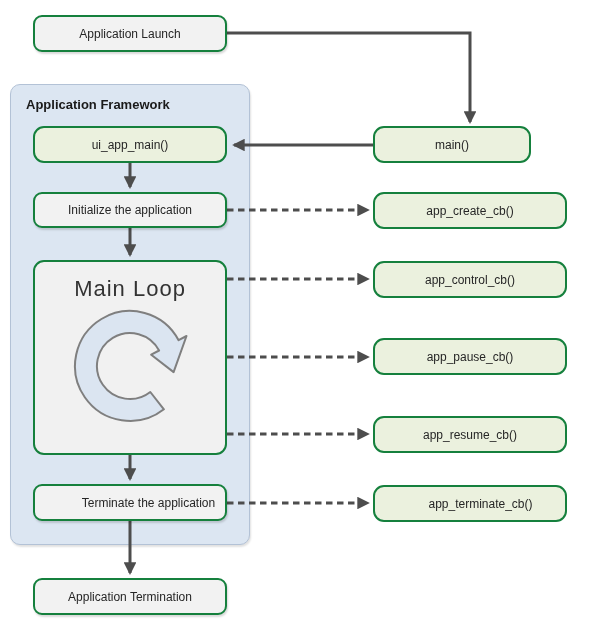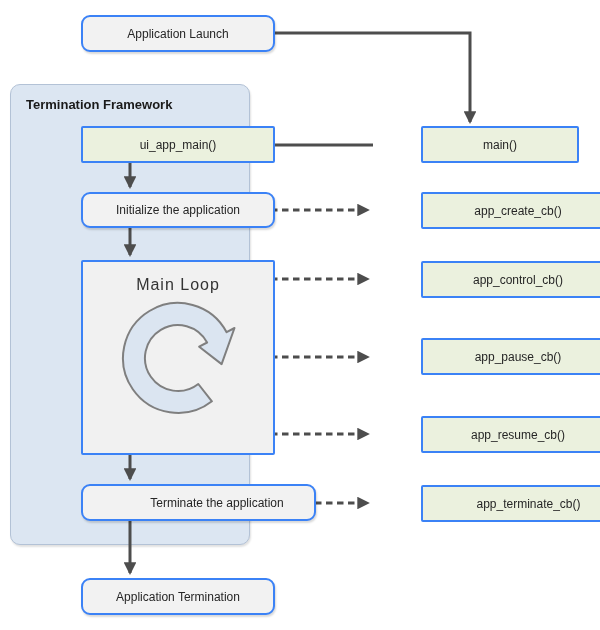--- a/index.html
+++ b/index.html
@@ -21,44 +21,44 @@
   }
   .panel-title{
     position:absolute;left:15px;top:12px;
     font-size:13px;font-weight:bold;color:#1a1a1a;
   }
   
   .edges{position:absolute;left:0;top:0;z-index:2;}
   
   .node{
     position:absolute;box-sizing:border-box;z-index:3;
-    border:2px solid #3b82f6;background:#f2f2f2;
+    border:2px solid #15803d;background:#f2f2f2;
     display:flex;align-items:center;justify-content:center;
-    font-size:12px;color:#262626;text-align:center;margin-left:48px;
+    font-size:12px;color:#262626;text-align:center;
   }
   .rounded{border-radius:9px;box-shadow:1px 2px 2px rgba(0,0,0,0.15);}
   .green{background:#ebf1de;}
-  .sq{border-radius:2px;}
+  .sq{border-radius:11px;}
   .mainloop{
     left:33px;top:260px;width:194px;height:195px;
     flex-direction:column;justify-content:flex-start;
     background:#f1f1f1;
   }
   .mainloop-title{
-    margin-top:14px;font-size:16px;letter-spacing:1px;color:#333333;
+    margin-top:14px;font-size:22px;letter-spacing:1px;color:#333333;
   }
   .loop-wrap{margin-top:7px;}
 </style>
 </head>
 <body>
 
 <div class="canvas">
 
   <div class="panel panel-framework">
-    <div class="panel-title">Termination Framework</div>
+    <div class="panel-title">Application Framework</div>
   </div>
 
   <svg class="edges" width="600" height="630" viewBox="0 0 600 630">
     <defs>
       <marker id="ah" viewBox="0 0 10 10" refX="8.5" refY="5" markerWidth="4.2" markerHeight="4.2" orient="auto">
         <path d="M0,0 L10,5 L0,10 z" fill="#4d4d4d"></path>
       </marker>
     </defs>
 
     <polyline points="227,33 470,33 470,122" fill="none" stroke="#4d4d4d" stroke-width="3" marker-end="url(#ah)"></polyline>
@@ -95,21 +95,21 @@
                  L 114.5 27.0
                  L 101.6 63.1
                  L 79.2 45.7
                  L 87.1 41.5
                  A 33 33 0 1 0 78.3 83.0
                  Z" fill="#dbe5f1" stroke="#7f7f7f" stroke-width="2" stroke-linejoin="round"></path>
       </svg>
     </div>
   </div>
 
-  <div class="node rounded" style="left:33px;top:484px;width:235px;height:37px;padding-left:37px;">Terminate the application</div>
+  <div class="node rounded" style="left:33px;top:484px;width:194px;height:37px;padding-left:37px;">Terminate the application</div>
 
   <div class="node rounded" style="left:33px;top:578px;width:194px;height:37px;">Application Termination</div>
 
   <div class="node green sq" style="left:373px;top:126px;width:158px;height:37px;">main()</div>
 
   <div class="node green sq" style="left:373px;top:192px;width:194px;height:37px;">app_create_cb()</div>
 
   <div class="node green sq" style="left:373px;top:261px;width:194px;height:37px;">app_control_cb()</div>
 
   <div class="node green sq" style="left:373px;top:338px;width:194px;height:37px;">app_pause_cb()</div>

